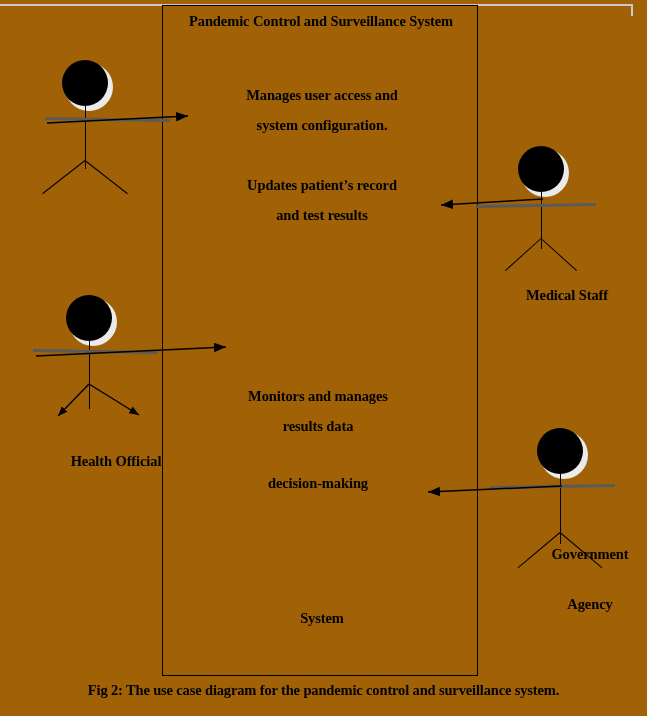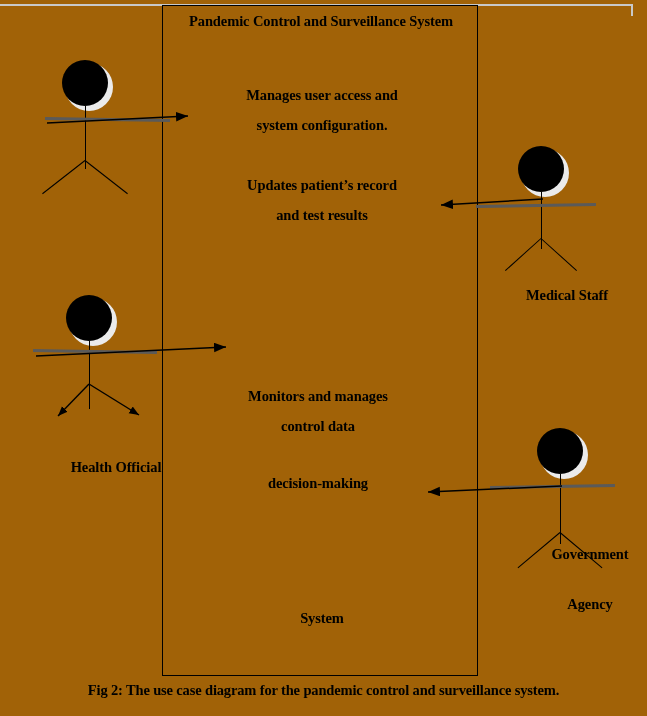--- a/index.html
+++ b/index.html
@@ -159,21 +159,21 @@
     <div>system configuration.</div>
   </div>
 
   <div class="usecase uc-medical">
     <div>Updates patient’s record</div>
     <div>and test results</div>
   </div>
 
   <div class="usecase uc-health">
     <div>Monitors and manages</div>
-    <div>control data</div>
+    <div>results data</div>
   </div>
 
   <div class="usecase uc-gov">
     <div>decision-making</div>
   </div>
 
   <div class="usecase uc-exist">
     <div>System</div>
   </div>
 
@@ -186,21 +186,21 @@
 
     <div class="leg" style="left:23px; top:100px; width:54px; transform:rotate(38deg);"></div>
     <div class="leg" style="left:23px; top:100px; width:54px; transform:rotate(142deg);"></div>
   </div>
 
   <div class="actor" style="left:66px; top:295px; width:160px; height:170px;">
     <div class="head-shadow"></div>
     <div class="head"></div>
     <div class="body" style="left:23px; top:46px; height:68px;"></div>
     <div class="arm-gray" style="left:-33px; top:55px; width:124px; transform:rotate(1.0deg);"></div>
-    <div class="name" style="left:-30px; top:164px; width:160px;">Health Official</div>
+    <div class="name" style="left:-30px; top:158px; width:160px;">Health Official</div>
   </div>
 
   <div class="actor" style="left:518px; top:146px; width:160px; height:140px;">
     <div class="head-shadow"></div>
     <div class="head"></div>
     <div class="body" style="left:23px; top:46px; height:57px;"></div>
     <div class="arm-gray" style="left:-42px; top:58px; width:120px; transform:rotate(-1.0deg);"></div>
     <div class="leg" style="left:23px; top:92px; width:48px; transform:rotate(42deg);"></div>
     <div class="leg" style="left:23px; top:92px; width:48px; transform:rotate(138deg);"></div>
     <div class="name" style="left:-31px; top:108px; width:160px;margin-top:33px;">Medical Staff</div>

